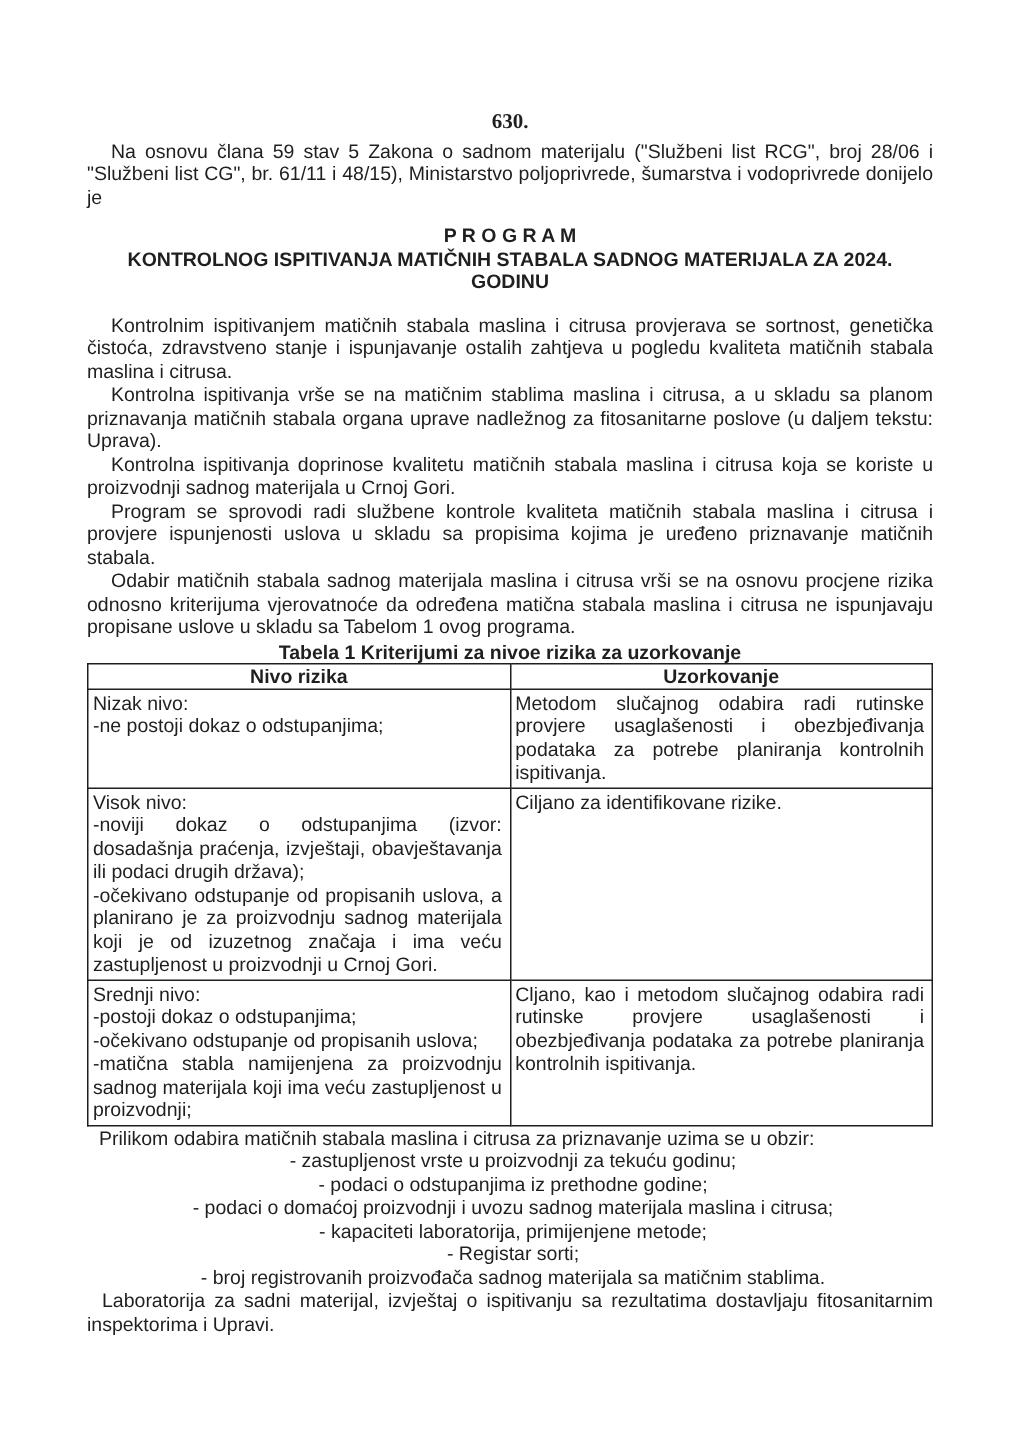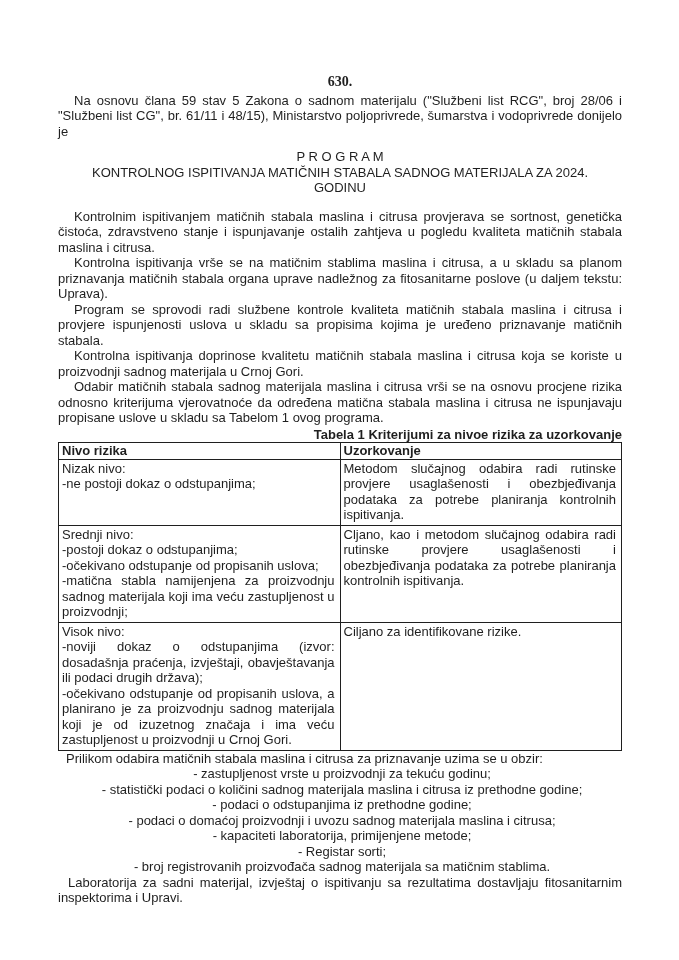--- a/index.html
+++ b/index.html
@@ -23,38 +23,39 @@
     font-weight: bold;
     font-size: 14px;
     margin-bottom: 3px;
     text-align: center;
   }
   .para { text-indent: 16px; }
   .title-block {
     margin-top: 10px;
     margin-bottom: 13px;
     text-align: center;
-    font-weight: normal;
+    font-weight: bold;
   }
   .table-caption {
     font-weight: bold;
-    text-align: right;
+    text-align: center;
     margin-top: 1px;
   }
   table.risk-table {
     width: 100%;
     border-collapse: collapse;
     table-layout: fixed;
   }
   table.risk-table th, table.risk-table td {
     border: 1.5px solid #1f1f1f;
     vertical-align: top;
   }
   table.risk-table th {
     font-weight: bold;
+    text-align: center;
     padding: 0 3px;
   }
   table.risk-table td {
     padding: 1px 5px 2px 3px;
     text-align: justify;
     white-space: pre-wrap;
   }
   td.col-risk { width: 47.4%; }
   td.col-sampling { width: 52.6%; padding-left: 5px; margin-top: 12px; }
   td.v-mid { vertical-align: middle; }
@@ -74,61 +75,60 @@
 
   <div class="title-block">
     <div>P R O G R A M</div>
     <div>KONTROLNOG ISPITIVANJA MATIČNIH STABALA SADNOG MATERIJALA ZA 2024.</div>
     <div>GODINU</div>
   </div>
 
   <div>
     <p class="para">Kontrolnim ispitivanjem matičnih stabala maslina i citrusa provjerava se sortnost, genetička čistoća, zdravstveno stanje i ispunjavanje ostalih zahtjeva u pogledu kvaliteta matičnih stabala maslina i citrusa.</p>
     <p class="para">Kontrolna ispitivanja vrše se na matičnim stablima maslina i citrusa, a u skladu sa planom priznavanja matičnih stabala organa uprave nadležnog za fitosanitarne poslove (u daljem tekstu: Uprava).</p>
+    <p class="para">Kontrolna ispitivanja doprinose kvalitetu matičnih stabala maslina i citrusa koja se koriste u proizvodnji sadnog materijala u Crnoj Gori.</p>
     <p class="para">Program se sprovodi radi službene kontrole kvaliteta matičnih stabala maslina i citrusa i provjere ispunjenosti uslova u skladu sa propisima kojima je uređeno priznavanje matičnih stabala.</p>
-    <p class="para">Kontrolna ispitivanja doprinose kvalitetu matičnih stabala maslina i citrusa koja se koriste u proizvodnji sadnog materijala u Crnoj Gori.</p>
     <p class="para">Odabir matičnih stabala sadnog materijala maslina i citrusa vrši se na osnovu procjene rizika odnosno kriterijuma vjerovatnoće da određena matična stabala maslina i citrusa ne ispunjavaju propisane uslove u skladu sa Tabelom 1 ovog programa.</p>
   </div>
 
   <div class="table-caption">Tabela 1 Kriterijumi za nivoe rizika za uzorkovanje</div>
 
   <table class="risk-table">
     <thead>
       <tr>
         <th class="col-risk">Nivo rizika</th>
         <th class="col-sampling">Uzorkovanje</th>
       </tr>
     </thead>
     <tbody>
       <tr>
         <td class="col-risk">Nizak nivo:
 -ne postoji dokaz o odstupanjima;</td>
         <td class="col-sampling">Metodom slučajnog odabira radi rutinske provjere usaglašenosti i obezbjeđivanja podataka za potrebe planiranja kontrolnih ispitivanja.</td>
       </tr>
       <tr>
+        <td class="col-risk">Visok nivo:
+-noviji dokaz o odstupanjima (izvor: dosadašnja praćenja, izvještaji, obavještavanja ili podaci drugih država);
+-očekivano odstupanje od propisanih uslova, a planirano je za proizvodnju sadnog materijala koji je od izuzetnog značaja i ima veću zastupljenost u proizvodnji u Crnoj Gori.</td>
+        <td class="col-sampling v-mid">Ciljano za identifikovane rizike.</td>
+      </tr>
+      <tr>
         <td class="col-risk">Srednji nivo:
 -postoji dokaz o odstupanjima;
 -očekivano odstupanje od propisanih uslova;
 -matična stabla namijenjena za proizvodnju sadnog materijala koji ima veću zastupljenost u proizvodnji;</td>
         <td class="col-sampling v-mid">Cljano, kao i metodom slučajnog odabira radi rutinske provjere usaglašenosti i obezbjeđivanja podataka za potrebe planiranja kontrolnih ispitivanja.</td>
-      </tr>
-      <tr>
-        <td class="col-risk">Visok nivo:
--noviji dokaz o odstupanjima (izvor: dosadašnja praćenja, izvještaji, obavještavanja ili podaci drugih država);
--očekivano odstupanje od propisanih uslova, a planirano je za proizvodnju sadnog materijala koji je od izuzetnog značaja i ima veću zastupljenost u proizvodnji u Crnoj Gori.</td>
-        <td class="col-sampling v-mid">Ciljano za identifikovane rizike.</td>
       </tr>
     </tbody>
   </table>
 
   <p class="para after-intro">Prilikom odabira matičnih stabala maslina i citrusa za priznavanje uzima se u obzir:</p>
 
   <div class="list">
     <div class="list-item">- zastupljenost vrste u proizvodnji za tekuću godinu;</div>
-    <div class="list-item">- statistički podaci o količini sadnog materijala maslina i citrusa iz prethodne godine;</div>
     <div class="list-item">- podaci o odstupanjima iz prethodne godine;</div>
     <div class="list-item">- podaci o domaćoj proizvodnji i uvozu sadnog materijala maslina i citrusa;</div>
     <div class="list-item">- kapaciteti laboratorija, primijenjene metode;</div>
     <div class="list-item">- Registar sorti;</div>
     <div class="list-item">- broj registrovanih proizvođača sadnog materijala sa matičnim stablima.</div>
   </div>
 
   <p class="para closing">Laboratorija za sadni materijal, izvještaj o ispitivanju sa rezultatima dostavljaju fitosanitarnim inspektorima i Upravi.</p>
 
 </div>

